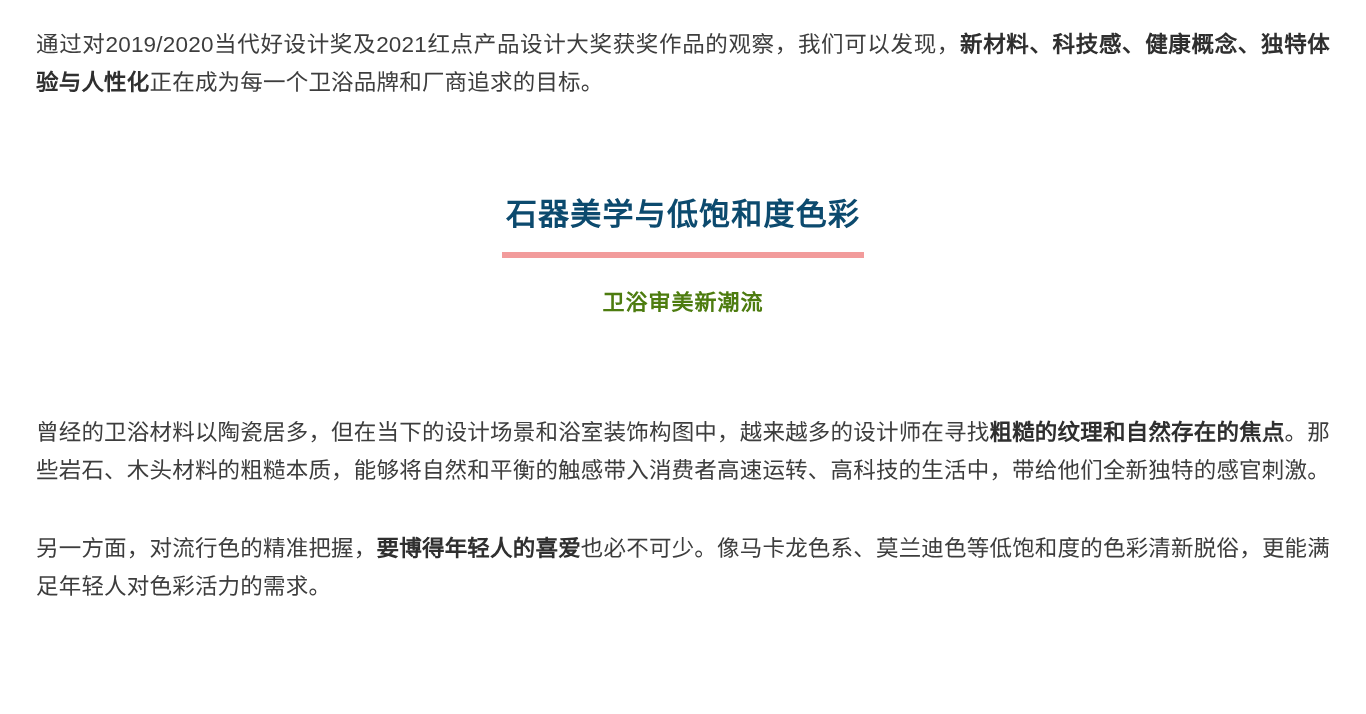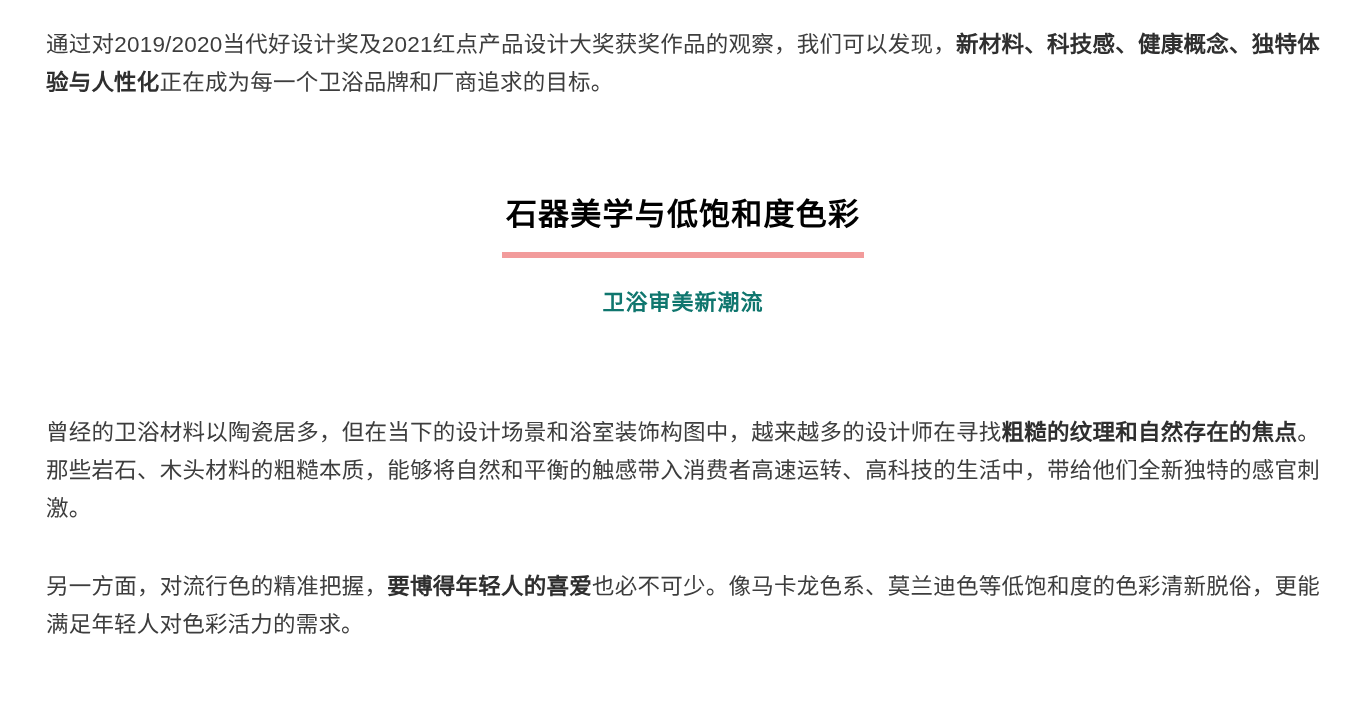--- a/index.html
+++ b/index.html
@@ -12,21 +12,21 @@
     background: #ffffff;
     font-family: "Liberation Sans", "DejaVu Sans", sans-serif;
     color: #3e3e3e;
     overflow: hidden;
   }
   .page {
     position: relative;
     width: 1366px;
     height: 714px;
     box-sizing: border-box;
-    padding: 0 46px;
+    padding: 0 36px;
   }
   .para {
     font-size: 22.5px;
     line-height: 38px;
     color: #3d3d3d;
     letter-spacing: 0.2px;
     text-align: justify;
     margin: 0;
   }
   .para b, .para strong {
@@ -38,37 +38,37 @@
   }
   .heading-block {
     text-align: center;
     margin-top: 92px;
   }
   .h-main {
     display: inline-block;
     position: relative;
     font-size: 31px;
     font-weight: bold;
-    color: #000000;
+    color: #0c4a6e;
     letter-spacing: 1.2px;
     line-height: 42px;
     padding: 0 4px 10px 4px;
   }
   .h-underline {
     display: block;
     width: 414px;
     height: 6px;
     background: #f29b9b;
     margin: 6px auto 0 auto;
   }
   .h-sub {
     margin-top: 26px;
     font-size: 22px;
     font-weight: bold;
-    color: #0f766e;
+    color: #4d7c0f;
     letter-spacing: 1px;
   }
   .body-block {
     margin-top: 98px;
   }
   .body-block .para + .para {
     margin-top: 40px;
   }
 </style>
 </head>

